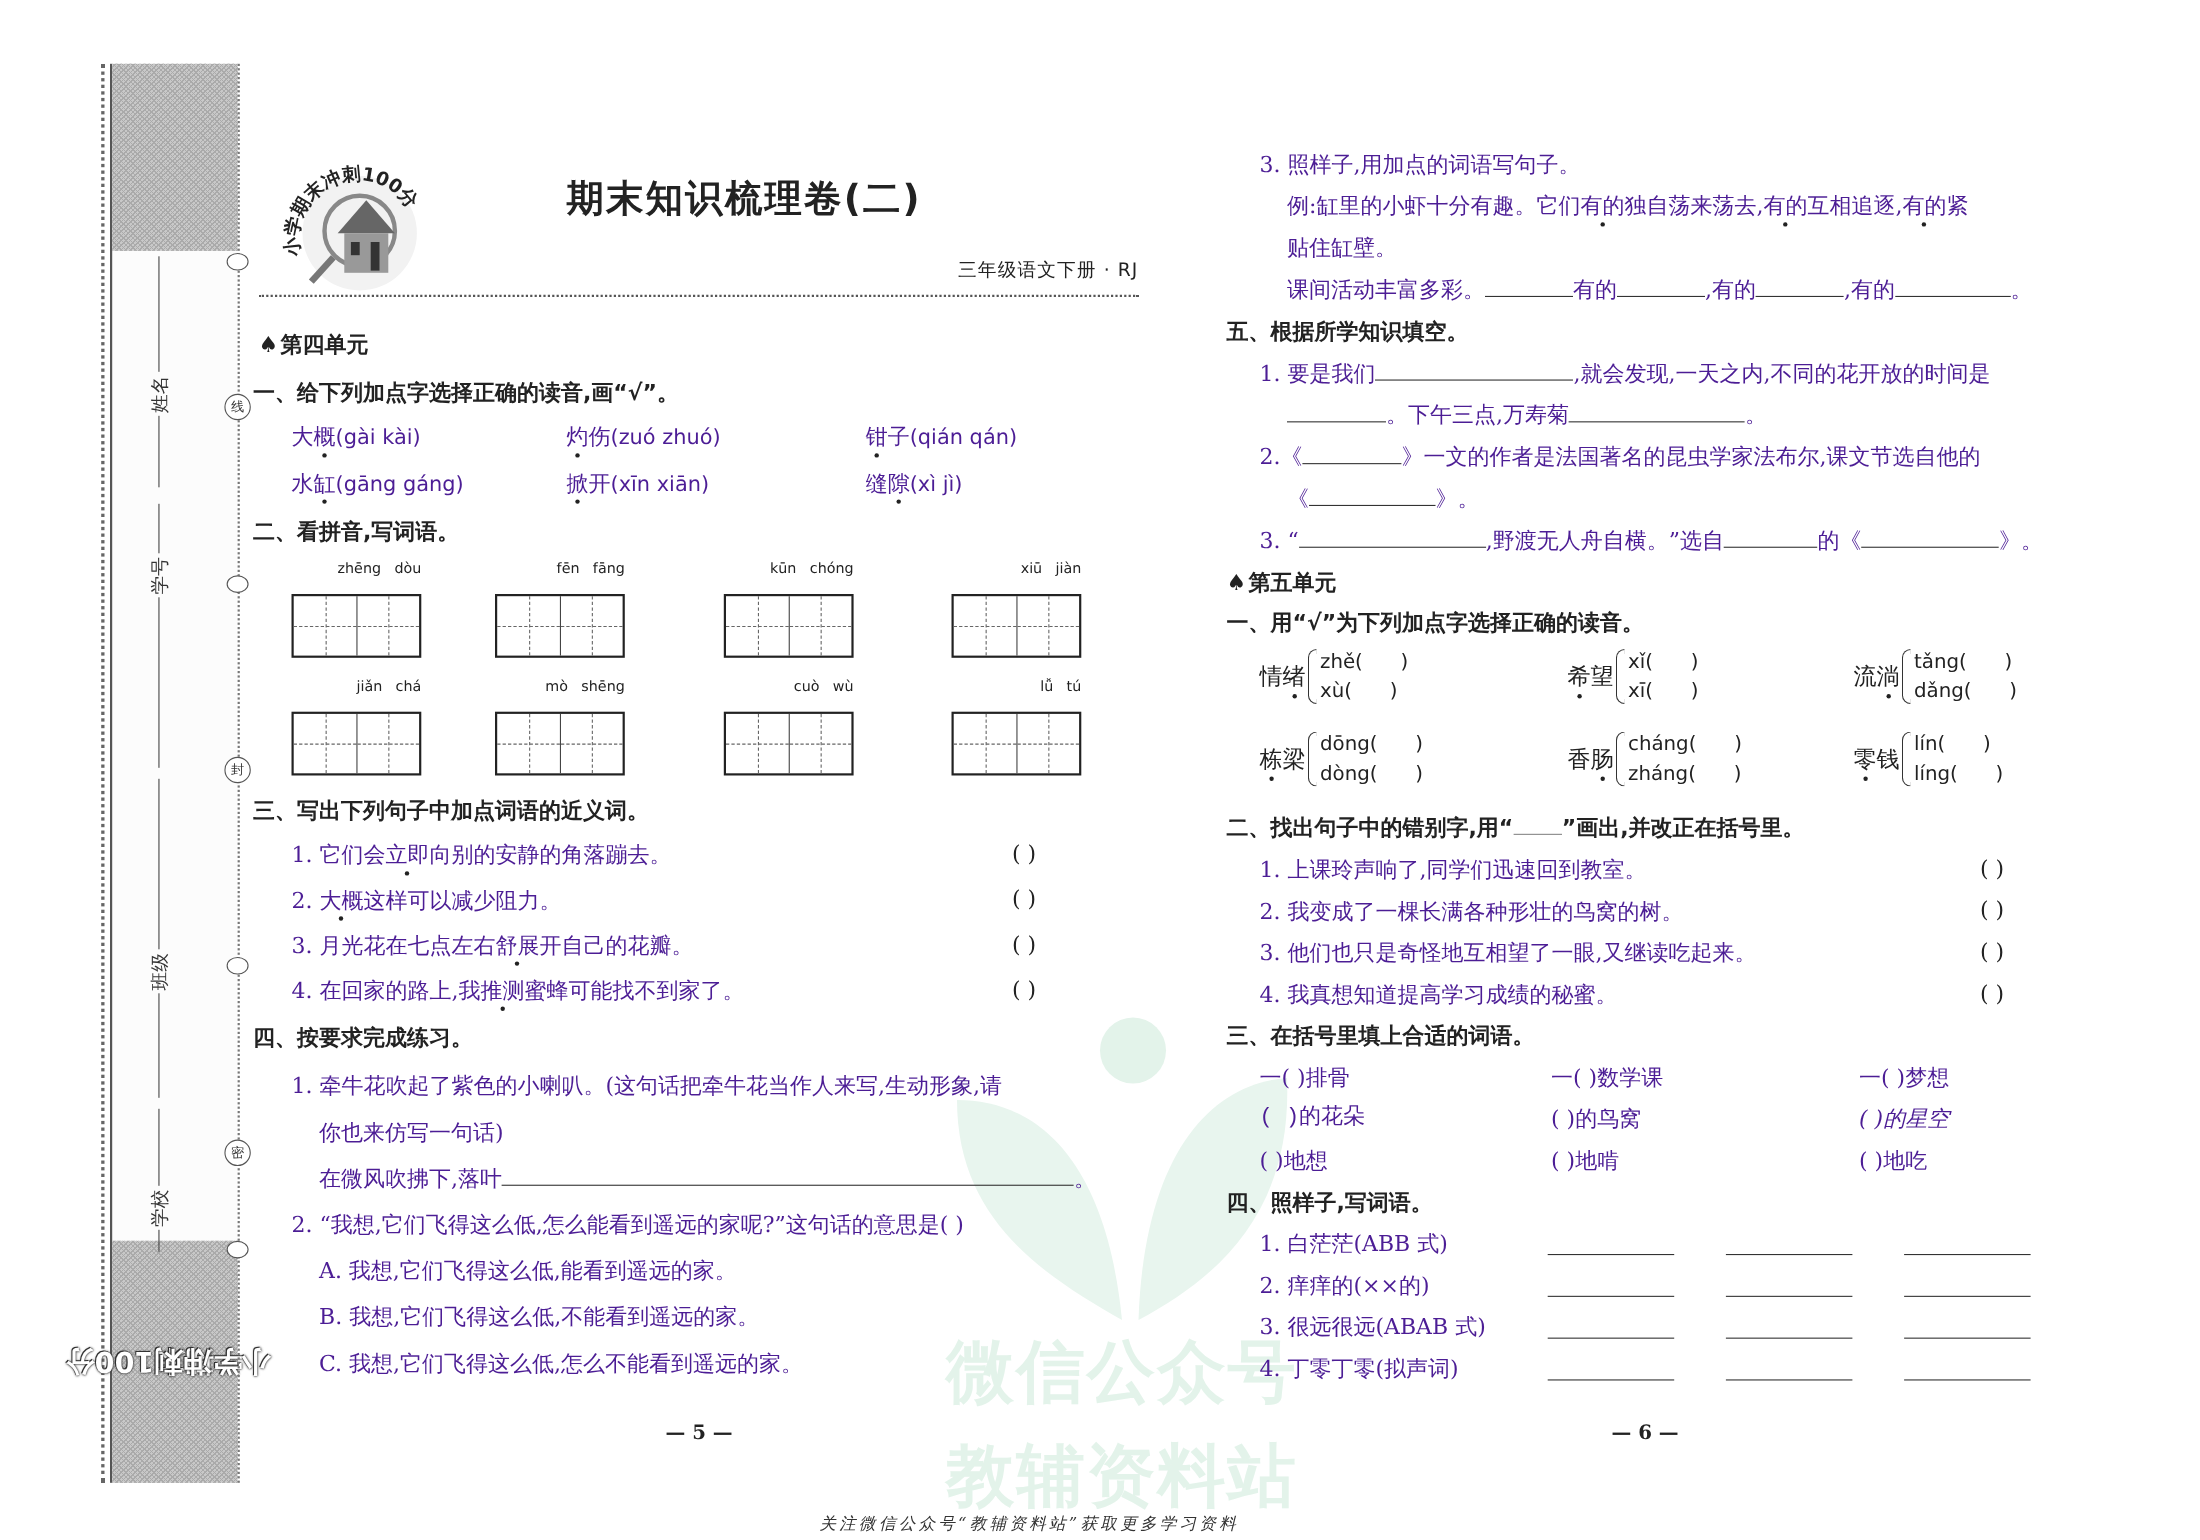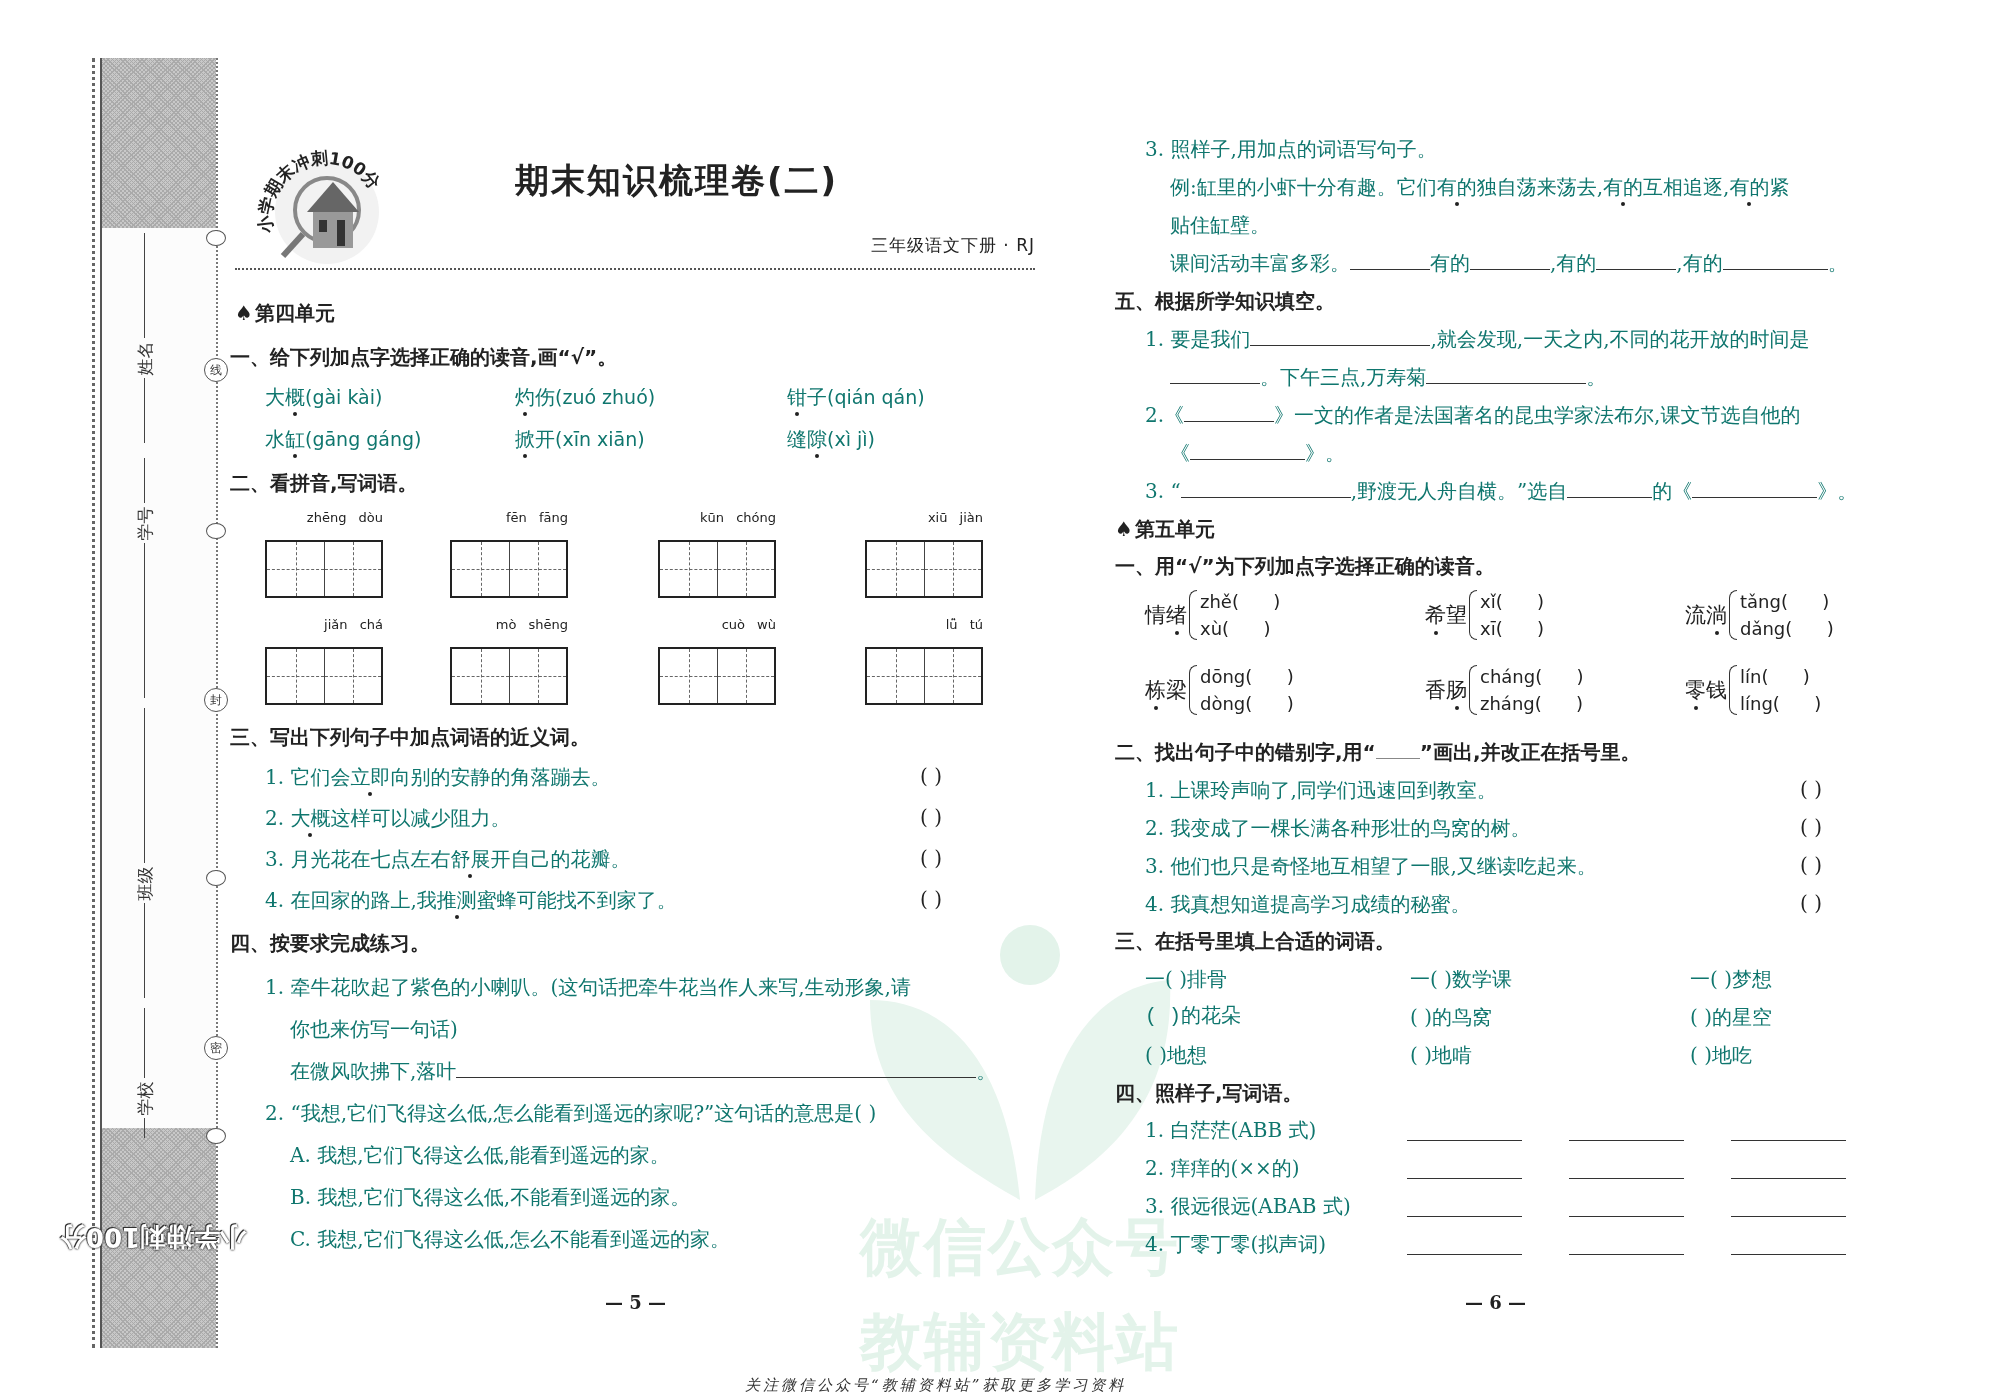--- a/index.html
+++ b/index.html
@@ -61,21 +61,21 @@
   .header-rule { position: absolute; left: 0; top: 138px; width: 800px; border-top: 2px dotted #555; }
 
   .unit-heading {
     position: absolute; font-family: "DejaVu Sans", sans-serif; font-weight: bold; font-size: 20px; color: #222;
   }
   .unit-heading .spade { font-size: 20px; margin-right: 2px; }
   .q-heading {
     position: absolute; font-family: "DejaVu Sans", sans-serif; font-weight: bold; font-size: 20px; color: #222; white-space: nowrap;
   }
   .line {
-    position: absolute; font-size: 20px; color: #0f766e; white-space: nowrap; line-height: 26px;
+    position: absolute; font-size: 20px; color: #4c1d95; white-space: nowrap; line-height: 26px;
   }
   .paren {
     position: absolute; font-size: 20px; color: #222; white-space: nowrap;
   }
   .dot-under { position: relative; display: inline-block; }
   .dot-under::after {
     content: ""; position: absolute; left: 50%; bottom: -6px; width: 4px; height: 4px; margin-left: -2px; border-radius: 50%; background: #222;
   }
   .py { font-family: "DejaVu Sans", sans-serif; font-size: 19px; }
 
@@ -379,21 +379,21 @@
   <div class="paren" style="left:690px;top:853px;">(          )</div>
   <div class="line" style="left:35px;top:891px;">4. 我真想知道提高学习成绩的秘蜜。</div>
   <div class="paren" style="left:690px;top:891px;">(          )</div>
 
   <div class="q-heading" style="left:5px;top:928px;font-family:Liberation Mono, monospace;">三、在括号里填上合适的词语。</div>
   <div class="line" style="left:35px;top:966px;">一(        )排骨</div>
   <div class="line" style="left:300px;top:966px;">一(        )数学课</div>
   <div class="line" style="left:580px;top:966px;">一(        )梦想</div>
   <div class="line" style="left:35px;top:1004px;font-family:Liberation Mono, monospace;">(          )的花朵</div>
   <div class="line" style="left:300px;top:1004px;">(          )的鸟窝</div>
-  <div class="line" style="left:580px;top:1004px;">(          )的星空</div>
+  <div class="line" style="left:580px;top:1004px;font-style:italic;">(          )的星空</div>
   <div class="line" style="left:35px;top:1042px;">(          )地想</div>
   <div class="line" style="left:300px;top:1042px;">(          )地啃</div>
   <div class="line" style="left:580px;top:1042px;">(          )地吃</div>
 
   <div class="q-heading" style="left:5px;top:1080px;">四、照样子,写词语。</div>
   <div class="line" style="left:35px;top:1117px;">1. 白茫茫(ABB 式)</div>
   <div class="line" style="left:35px;top:1155px;">2. 痒痒的(××的)</div>
   <div class="line" style="left:35px;top:1193px;">3. 很远很远(ABAB 式)</div>
   <div class="line" style="left:35px;top:1231px;">4. 丁零丁零(拟声词)</div>
 

